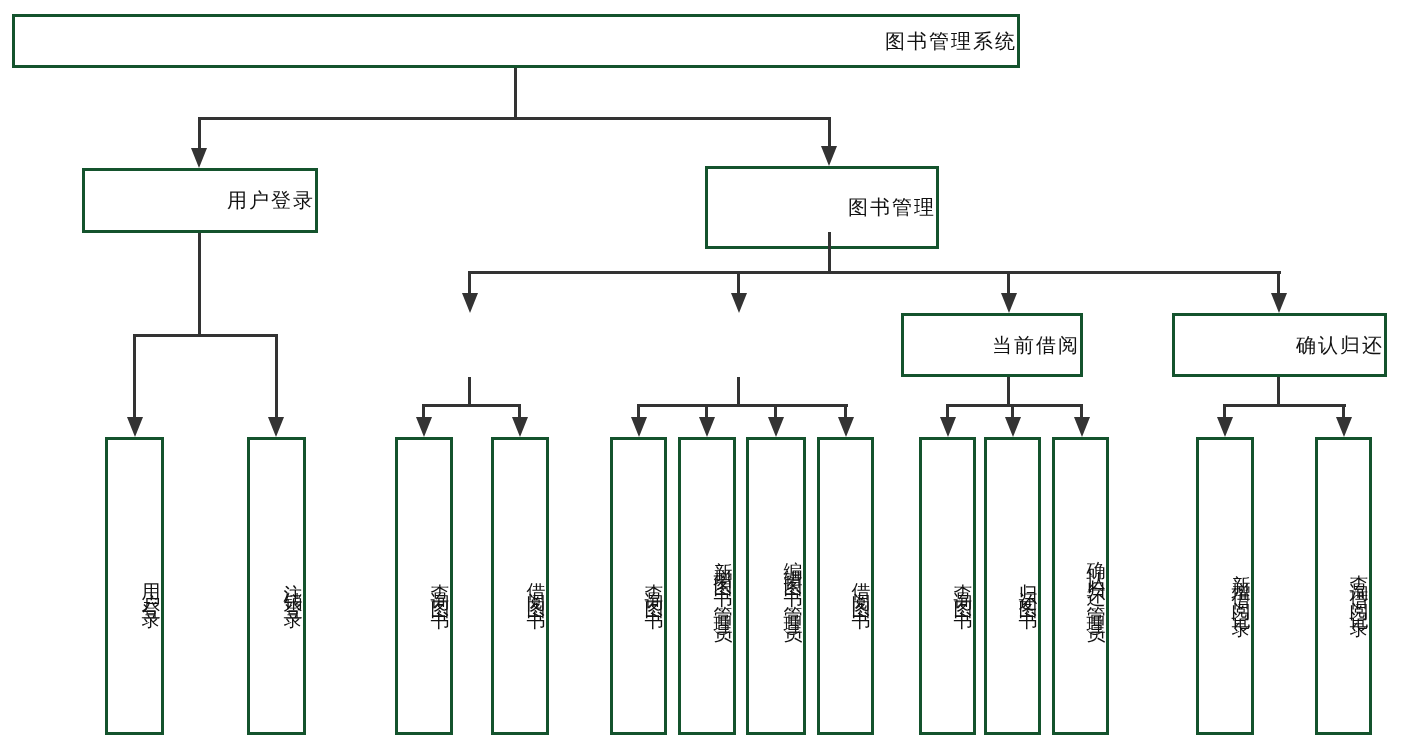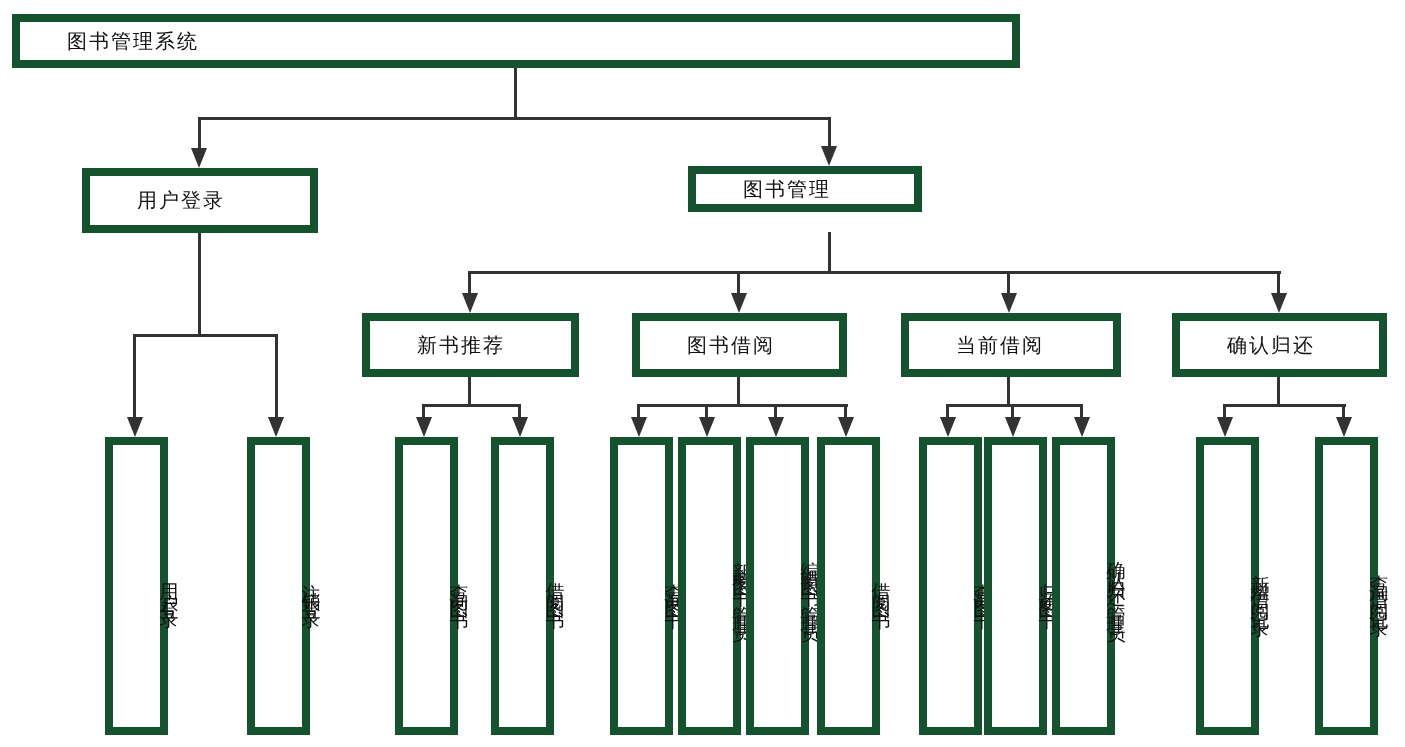--- a/index.html
+++ b/index.html
@@ -8,29 +8,28 @@
     position:relative;
     width:1405px;height:747px;
     background:#ffffff;
     font-family:"Liberation Sans", sans-serif;
     color:#111111;
     overflow:hidden;
   }
   .node{
     position:absolute;
     background:#ffffff;
-    border:8px solid #14532d;
+    border:3px solid #14532d;
     display:flex;
     align-items:center;
-    justify-content:flex-start;
+    justify-content:flex-end;
     font-size:20px;
     letter-spacing:2px;
     color:#111111;
     white-space:nowrap;
-    padding-left:47px;
   }
   .leaf .vtext{
     writing-mode:vertical-rl;
     text-orientation:mixed;
     font-size:19px;
     letter-spacing:9px;
     line-height:1;
     white-space:nowrap;
   }
   .vline{position:absolute;width:3px;background:#333333;}
@@ -62,21 +61,21 @@
   <div class="vline" style="left:514px;top:68px;height:52px;"></div>
   <div class="hline" style="left:198px;top:117px;width:633px;"></div>
   <div class="vline" style="left:198px;top:117px;height:33px;"></div>
   <div class="tri" style="left:191px;top:148px;"></div>
   <div class="vline" style="left:828px;top:117px;height:31px;"></div>
   <div class="tri" style="left:821px;top:146px;"></div>
 
   <div class="node" style="left:82px;top:168px;width:236px;height:65px;">
     <span>用户登录</span>
   </div>
-  <div class="node" style="left:688px;top:166px;width:234px;height:46px;">
+  <div class="node" style="left:705px;top:166px;width:234px;height:83px;">
     <span>图书管理</span>
   </div>
 
   <div class="vline" style="left:198px;top:233px;height:104px;"></div>
   <div class="hline" style="left:133px;top:334px;width:145px;"></div>
   <div class="vline" style="left:133px;top:334px;height:83px;"></div>
   <div class="tri" style="left:127px;top:417px;"></div>
   <div class="vline" style="left:275px;top:334px;height:83px;"></div>
   <div class="tri" style="left:268px;top:417px;"></div>
 
@@ -84,27 +83,21 @@
   <div class="hline" style="left:469px;top:271px;width:812px;"></div>
   <div class="vline" style="left:468px;top:271px;height:24px;"></div>
   <div class="tri" style="left:462px;top:293px;"></div>
   <div class="vline" style="left:737px;top:271px;height:24px;"></div>
   <div class="tri" style="left:731px;top:293px;"></div>
   <div class="vline" style="left:1007px;top:271px;height:24px;"></div>
   <div class="tri" style="left:1001px;top:293px;"></div>
   <div class="vline" style="left:1277px;top:271px;height:24px;"></div>
   <div class="tri" style="left:1271px;top:293px;"></div>
 
-  <div class="node" style="left:362px;top:313px;width:217px;height:64px;">
-    <span>新书推荐</span>
-  </div>
-  <div class="node" style="left:632px;top:313px;width:215px;height:64px;">
-    <span>图书借阅</span>
-  </div>
-  <div class="node" style="left:901px;top:313px;width:220px;height:64px;">
+  <div class="node" style="left:901px;top:313px;width:182px;height:64px;">
     <span>当前借阅</span>
   </div>
   <div class="node" style="left:1172px;top:313px;width:215px;height:64px;">
     <span>确认归还</span>
   </div>
 
   <div class="vline" style="left:468px;top:377px;height:30px;"></div>
   <div class="hline" style="left:422px;top:404px;width:99px;"></div>
   <div class="vline" style="left:422px;top:404px;height:13px;"></div>
   <div class="tri" style="left:416px;top:417px;"></div>

